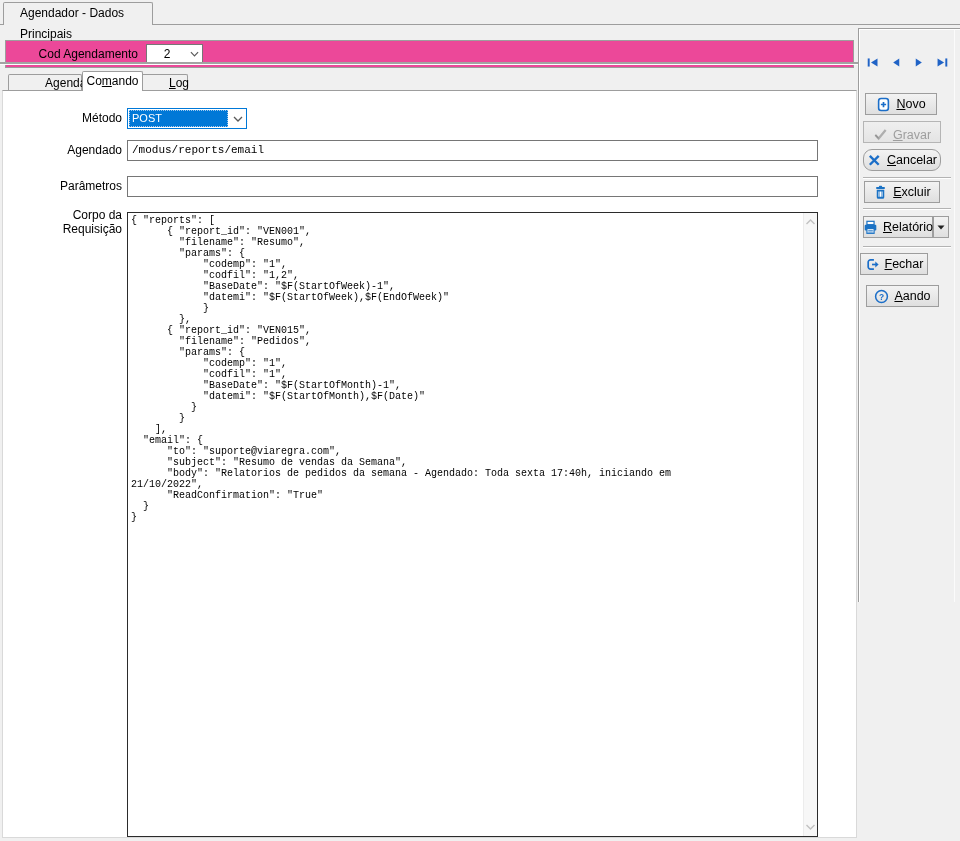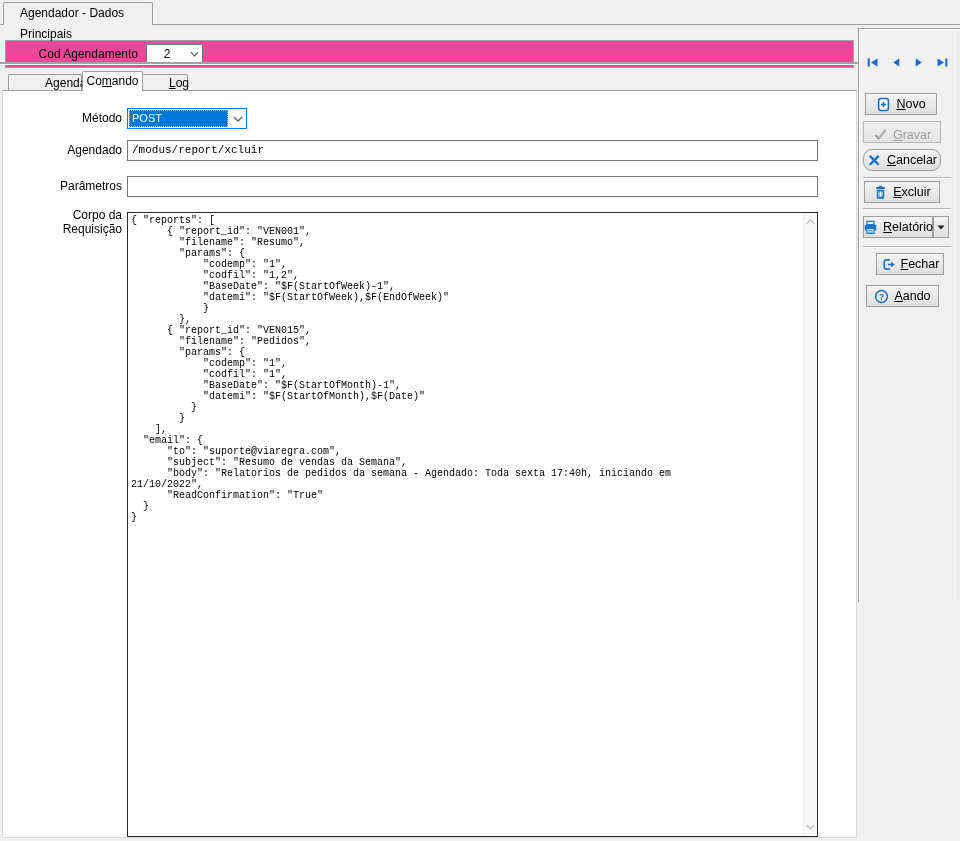--- a/index.html
+++ b/index.html
@@ -102,21 +102,21 @@
 <div class="abs combo metodo-combo">
   <span class="sel">POST</span>
   <span class="arrow">
     <svg width="10" height="6" viewBox="0 0 10 6">
         <path d="M1 1 L5 5 L9 1" fill="none" stroke="#5a5a5a" stroke-width="1.3"></path>
       </svg>
   </span>
 </div>
 
 <div class="abs flabel" style="left:0;top:140px;width:122px;">Agendado</div>
-<div class="abs edit" style="left:127px;top:140px;width:691px;height:21px;">/modus/report/xcluir</div>
+<div class="abs edit" style="left:127px;top:140px;width:691px;height:21px;">/modus/reports/email</div>
 
 <div class="abs flabel" style="left:0;top:176px;width:122px;">Parâmetros</div>
 <div class="abs edit" style="left:127px;top:176px;width:691px;height:21px;"></div>
 
 <div class="abs flabel" style="left:0;top:208px;width:122px;height:14px;line-height:14px;padding-left:19px;">Corpo da Requisição</div>
 <div class="abs memo">
   <pre>{ "reports": [
       { "report_id": "VEN001",
         "filename": "Resumo",
         "params": {
@@ -245,21 +245,21 @@
   <div class="btn" style="left:74px;top:187px;width:16px;">
     <span class="ico">
       <svg width="8" height="5" viewBox="0 0 8 5">
           <path d="M0.5 0.5 L7.5 0.5 L4 4.5 Z" fill="#222"></path>
         </svg>
     </span>
   </div>
 
   <div class="sep" style="top:217px;"></div>
 
-  <div class="btn" style="left:17px;top:224px;width:68px;text-align:right;">
+  <div class="btn" style="left:1px;top:224px;width:68px;text-align:right;">
     <span class="ico">
       <svg width="15" height="15" viewBox="0 0 16 16">
           <path d="M9.5 3 H6 a2.6 2.6 0 0 0 -2.6 2.6 v4.8 A2.6 2.6 0 0 0 6 13 h3.5" fill="none" stroke="#1b6ec8" stroke-width="1.8"></path>
           <path d="M7.5 8 H12.2" stroke="#1b6ec8" stroke-width="1.8"></path>
           <path d="M11 4.8 L14.5 8 L11 11.2 Z" fill="#1b6ec8"></path>
         </svg>
     </span>
     <span><span></span><span class="accel">F</span><span>echar</span></span>
   </div>
 

